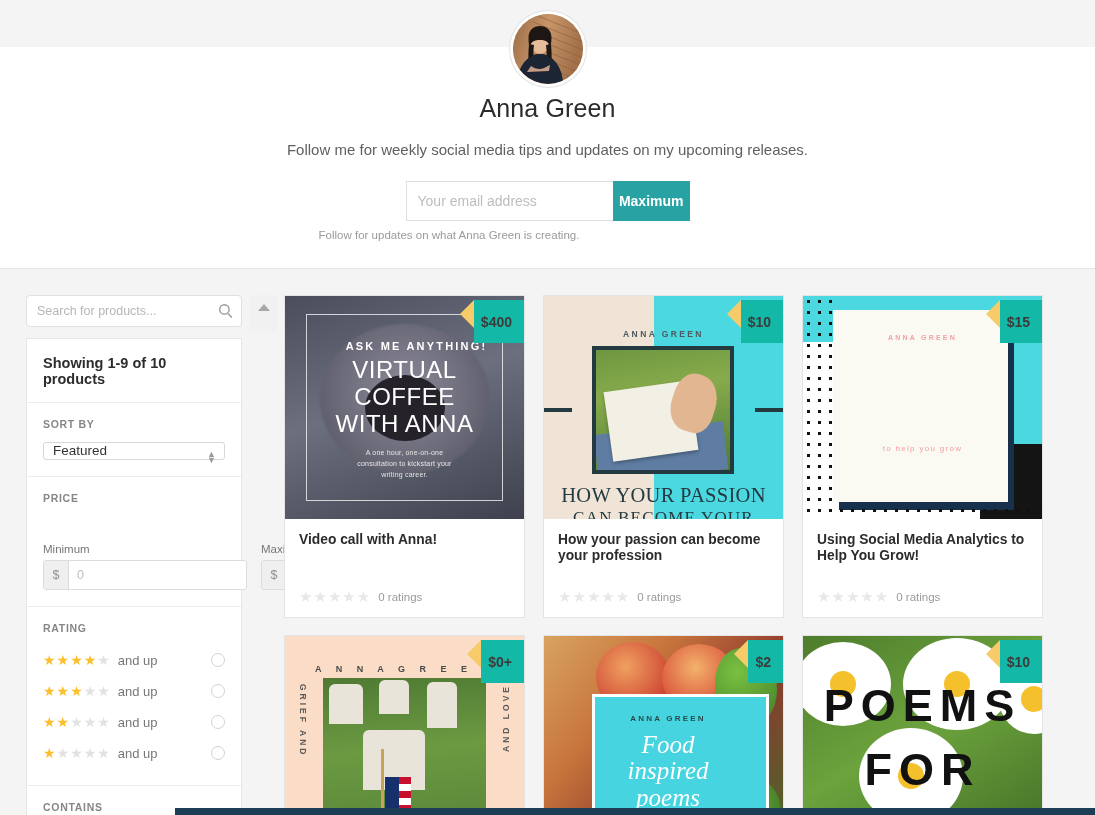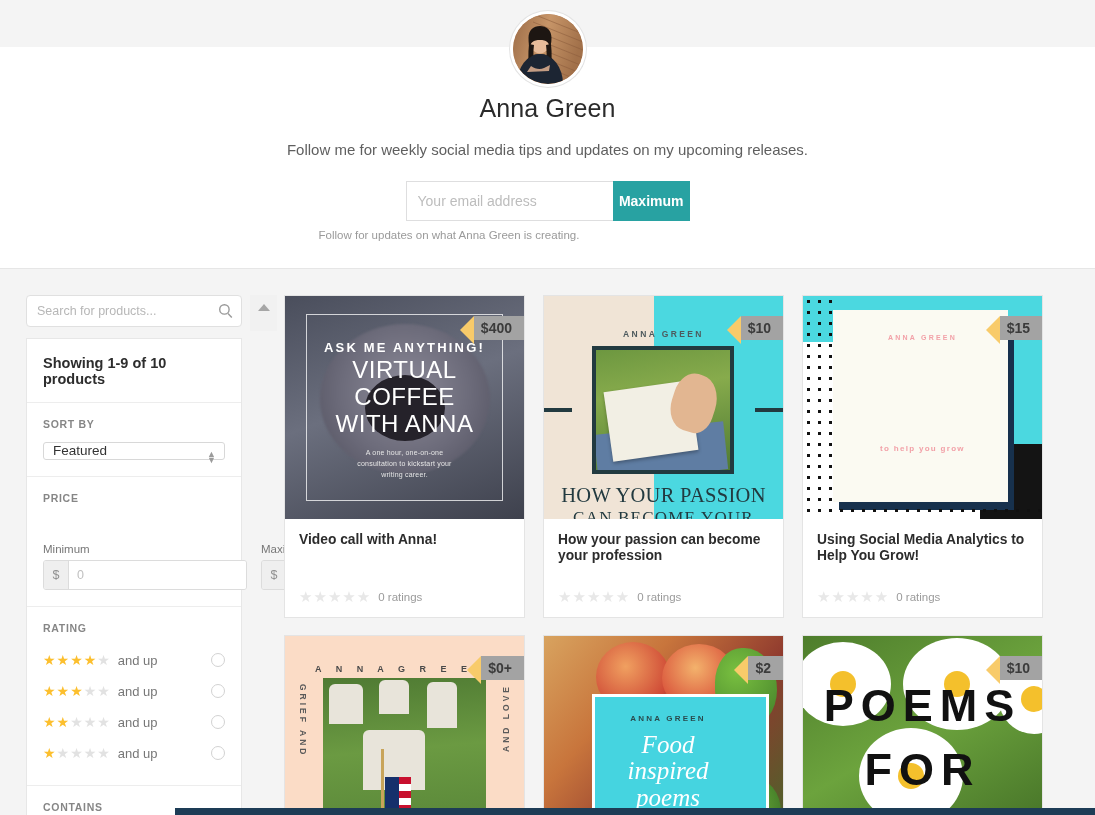--- a/index.html
+++ b/index.html
@@ -275,23 +275,23 @@
     border: 1px solid #e4e4e4;
     overflow: hidden;
     cursor: pointer;
   }
   .card-cover {
     position: relative;
     height: 223px;
     overflow: hidden;
   }
   .price-badge {
-    position: absolute; top: 20px; right: 0;
-    height: 24px;
-    background: #a3a3a3;
+    position: absolute; top: 4px; right: 0;
+    height: 43px;
+    background: #14b8a6;
     color: #3b3b3b;
     font-size: 14px; font-weight: bold;
     display: flex; align-items: center;
     padding: 0 12px 0 7px;
     z-index: 4;
   }
   .price-badge::before {
     content: "";
     position: absolute; left: -14px; top: 0;
     width: 0; height: 0;
@@ -332,21 +332,21 @@
     position: absolute; left: 50%; top: 50%;
     transform: translate(-50%,-50%);
     width: 80px; height: 66px; border-radius: 50%;
     background: #25222a;
   }
   .cv1 .frame {
     position: absolute; left: 21px; top: 18px; right: 21px; bottom: 18px;
     border: 1px solid rgba(255,255,255,.75);
   }
   .cv1 .t-kicker {
-    top: 44px; font-size: 13px; color: #fff; letter-spacing: 2.2px; font-weight: bold;
+    top: 44px; font-size: 11px; color: #fff; letter-spacing: 2.2px; font-weight: bold; margin-left: 12px;
   }
   .cv1 .t-main {
     top: 60px; font-size: 24px; color: #fff; line-height: 1.13;
     font-family: "Liberation Sans", sans-serif; font-weight: 300; letter-spacing: .5px;
   }
   .cv1 .t-sub {
     top: 152px; font-size: 7px; color: #e6e6e6; line-height: 1.55; letter-spacing: .2px;
   }
 
   
@@ -401,21 +401,21 @@
     background-size: 11px 11px;
   }
   .cv3 .navy-shadow {
     position: absolute; left: 36px; top: 22px; width: 175px; height: 192px; background: #17314d;
   }
   .cv3 .panel {
     position: absolute; left: 30px; top: 14px; width: 175px; height: 192px; background: #fbfaf2;
   }
   .cv3 .t-top { top: 38px; font-size: 7px; letter-spacing: 2.2px; color: #f2a1a8; font-weight: bold; }
   .cv3 .t-h { top: 60px; font-size: 20px; color: #17314d; line-height: 1.35; font-weight: bold; letter-spacing: .5px; }
-  .cv3 .t-sub { top: 148px; font-size: 8px; letter-spacing: 1.3px; color: #f2a1a8; font-weight: bold; }
+  .cv3 .t-sub { top: 148px; font-size: 8px; letter-spacing: 1.3px; color: #f2a1a8; font-weight: normal; }
 
   
   .cv4 { background: #fbdcc6; }
   .cv4 .photo {
     position: absolute; left: 38px; top: 42px; right: 38px; bottom: 0;
     background: linear-gradient(175deg,#4f7a33 0%,#6b9a42 40%,#527f35 100%);
     overflow: hidden;
   }
   .cv4 .stone {
     position: absolute; background: #e8e4da; border-radius: 6px 6px 0 0;

